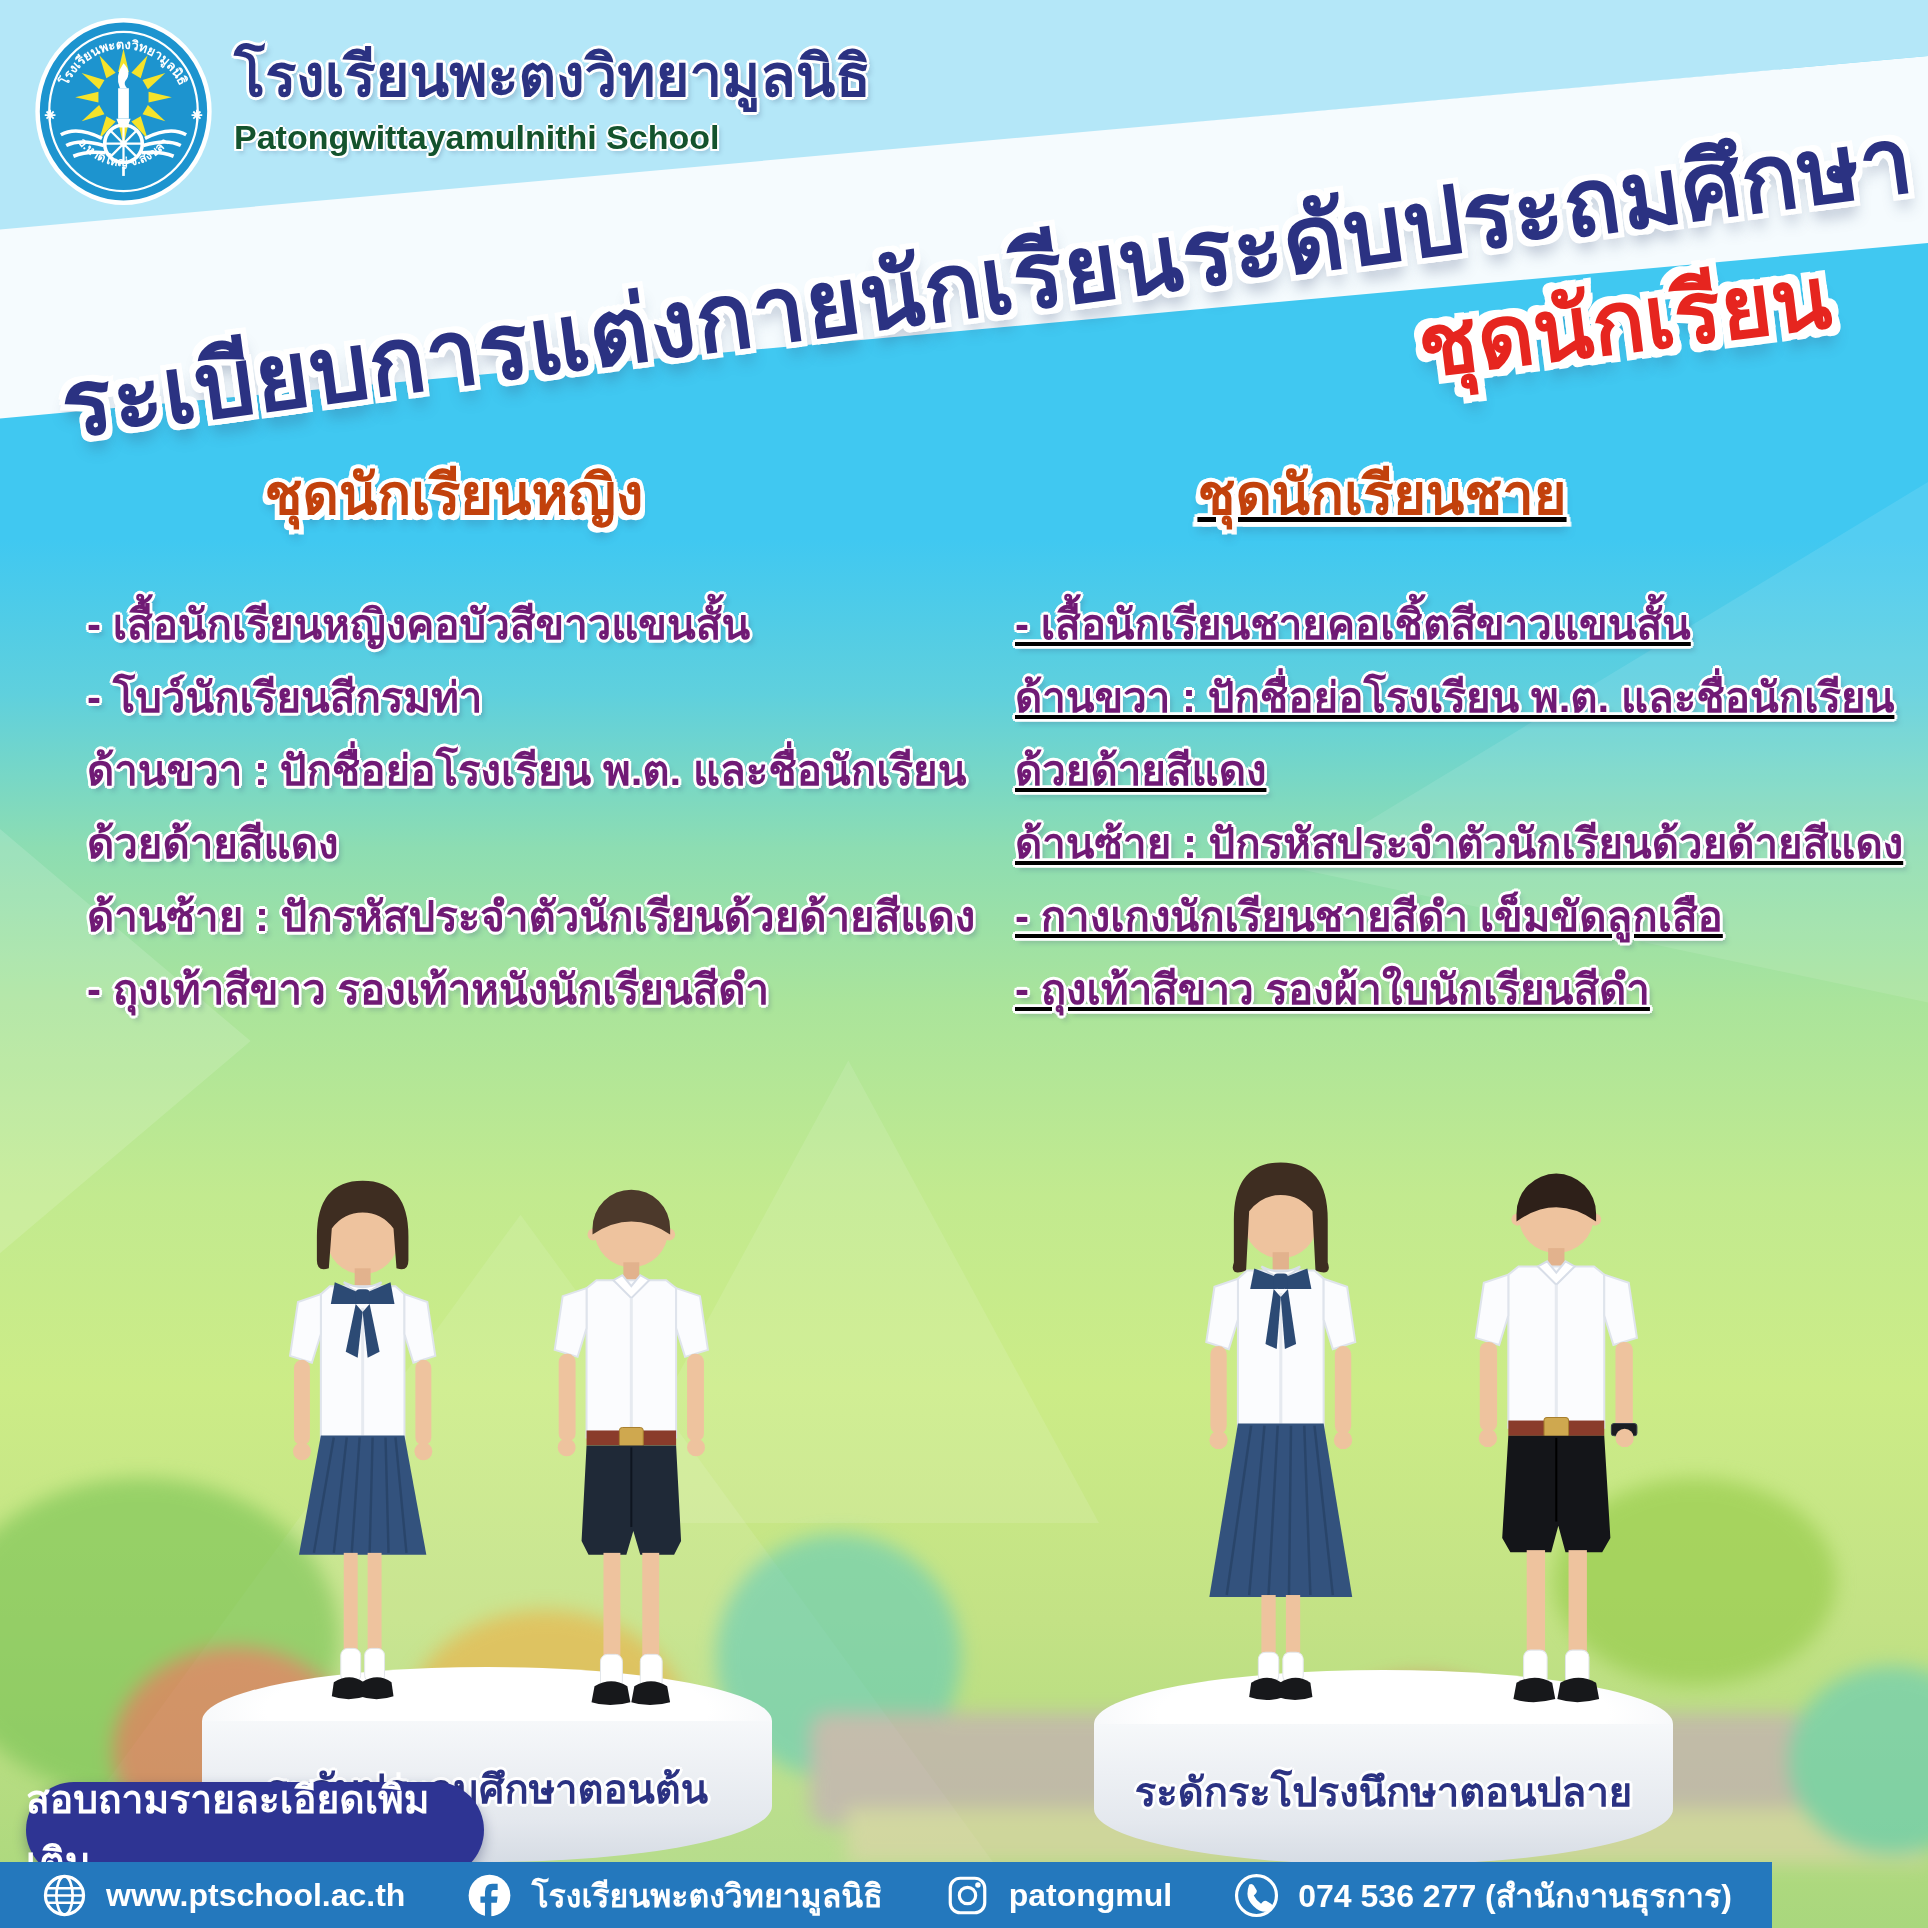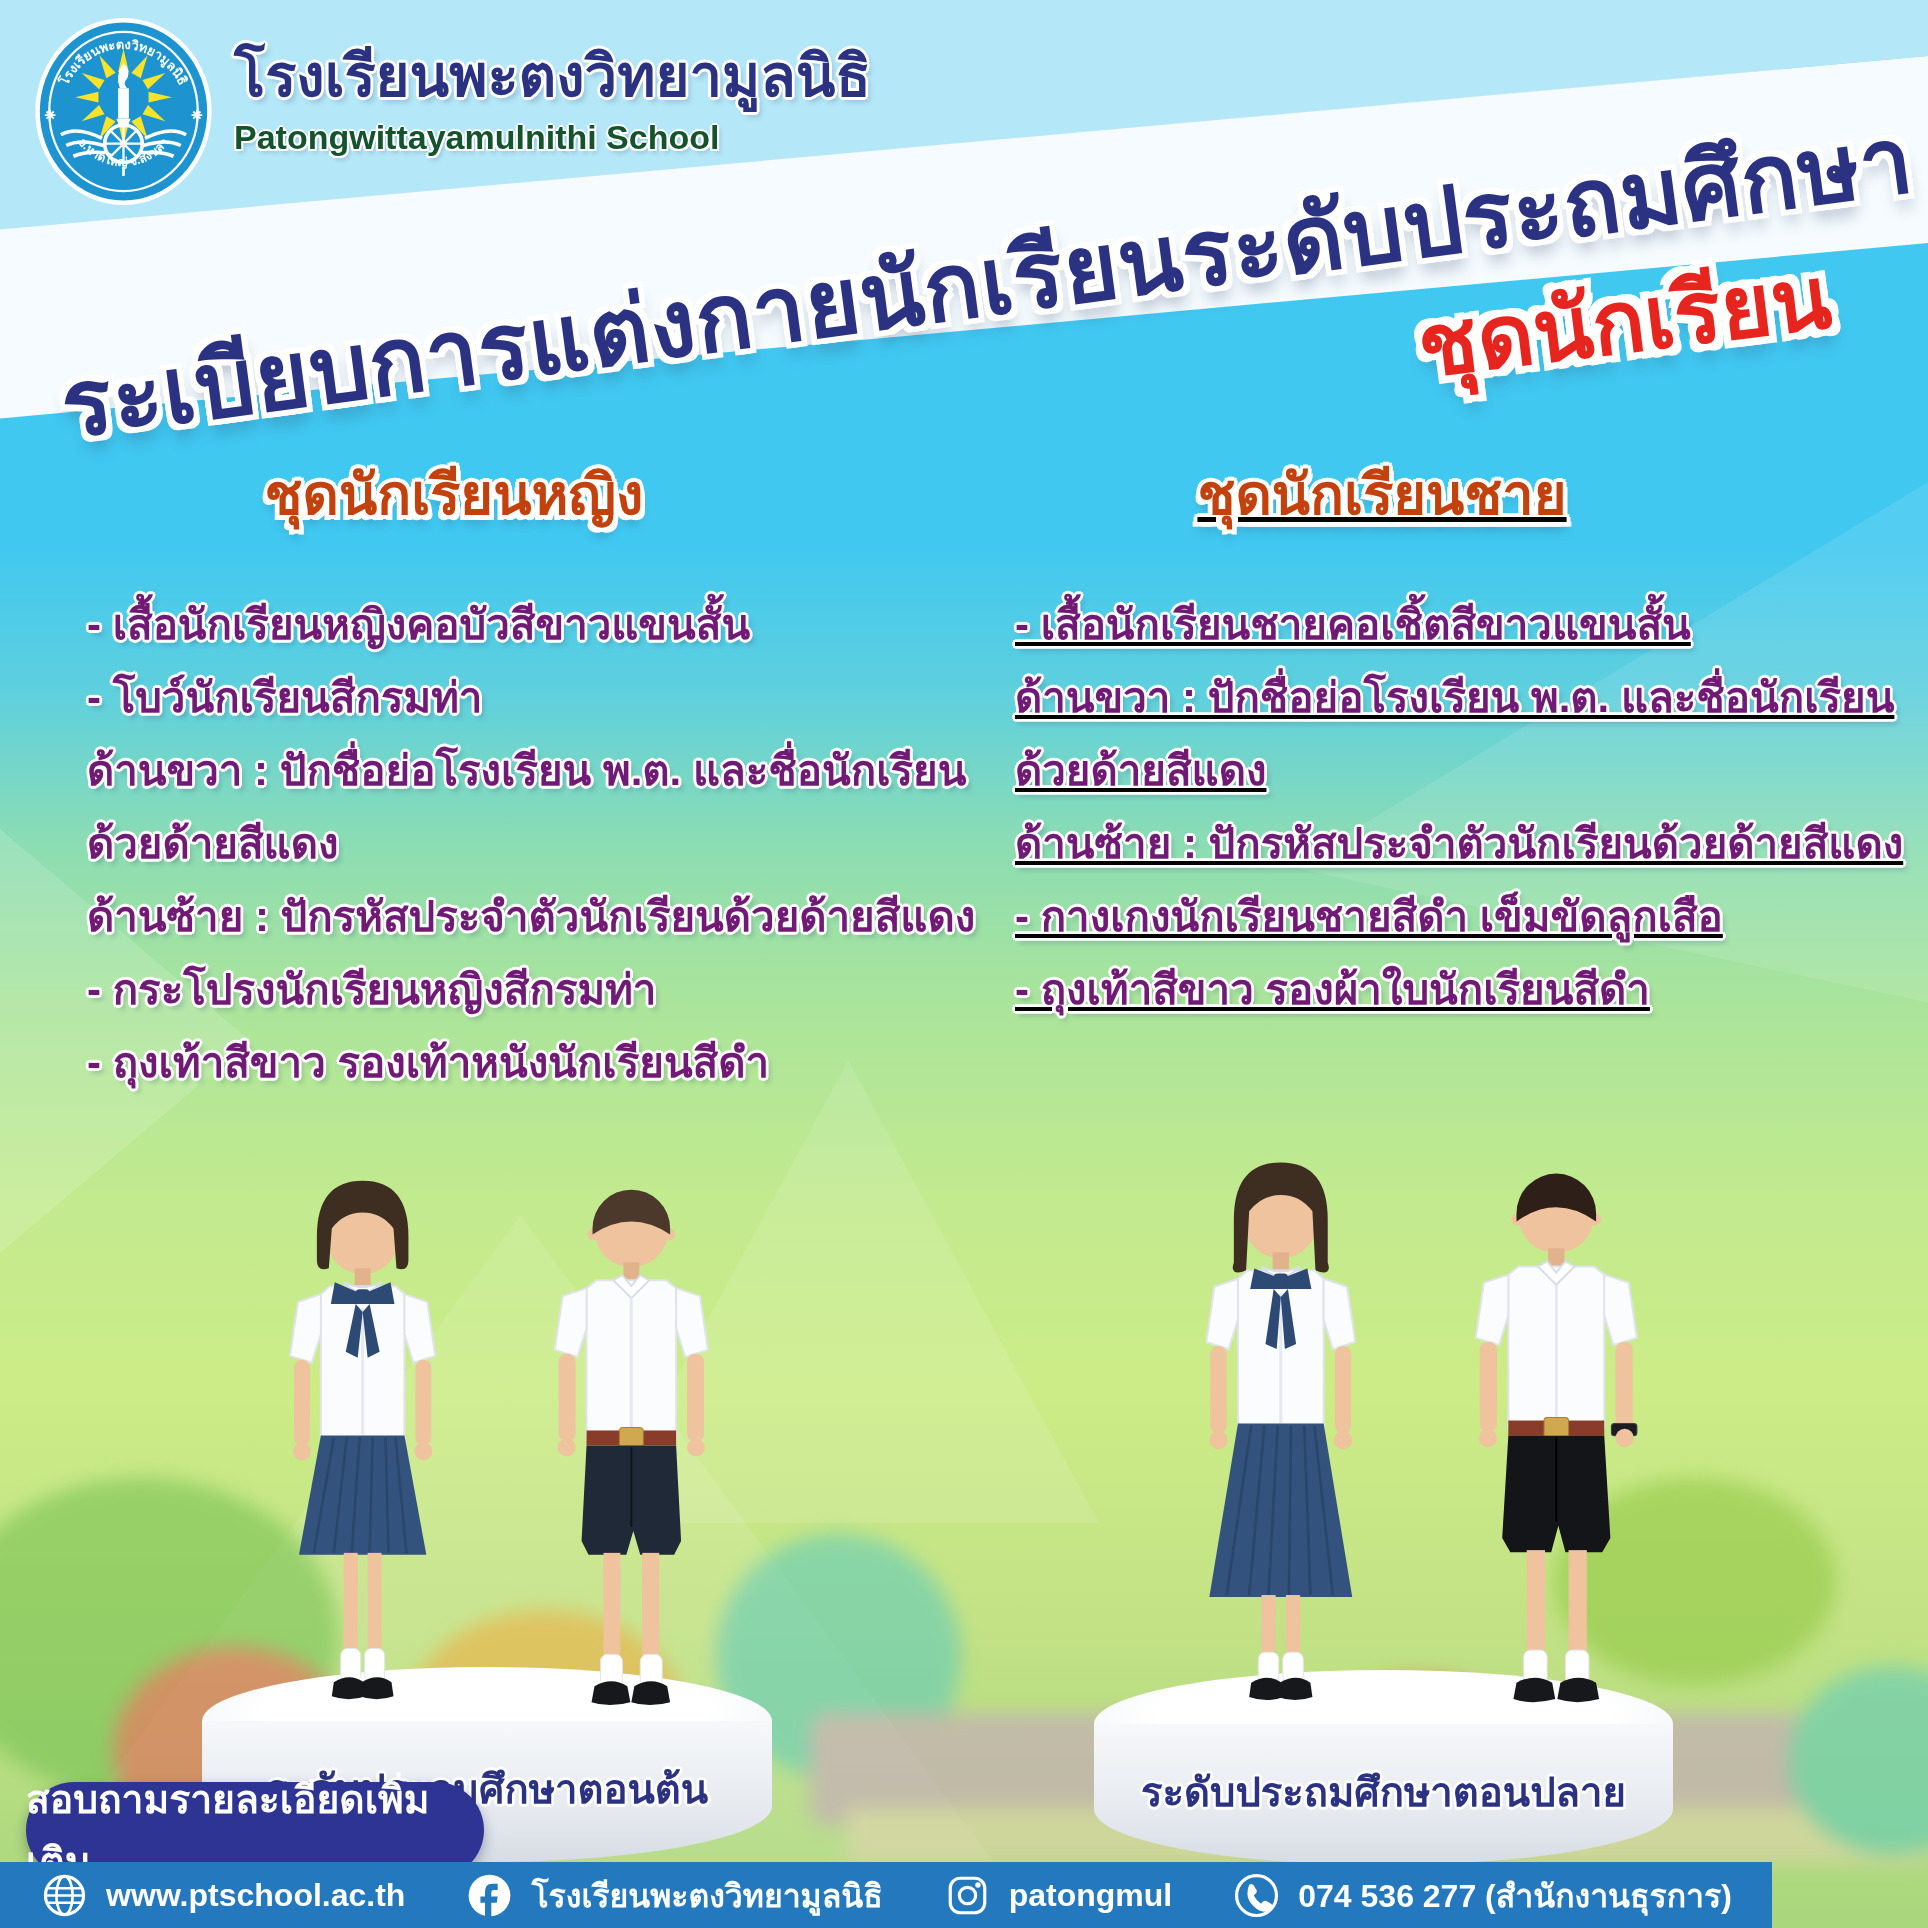--- a/index.html
+++ b/index.html
@@ -164,21 +164,20 @@
   <div class="title-main">ระเบียบการแต่งกายนักเรียนระดับประถมศึกษา</div>
   <div class="title-red">ชุดนักเรียน</div>
 
   <div class="col col-girls">
     <div class="col-heading">ชุดนักเรียนหญิง</div>
     <span class="rule-line">- เสื้อนักเรียนหญิงคอบัวสีขาวแขนสั้น</span>
     <span class="rule-line">- โบว์นักเรียนสีกรมท่า</span>
     <span class="rule-line">ด้านขวา : ปักชื่อย่อโรงเรียน พ.ต. และชื่อนักเรียน</span>
     <span class="rule-line">ด้วยด้ายสีแดง</span>
     <span class="rule-line">ด้านซ้าย : ปักรหัสประจำตัวนักเรียนด้วยด้ายสีแดง</span>
-    <span class="rule-line">- กระโปรงนักเรียนหญิงสีกรมท่า</span>
     <span class="rule-line">- ถุงเท้าสีขาว รองเท้าหนังนักเรียนสีดำ</span>
   </div>
 
   <div class="col col-boys">
     <div class="col-heading">ชุดนักเรียนชาย</div>
     <span class="rule-line">- เสื้อนักเรียนชายคอเชิ้ตสีขาวแขนสั้น</span>
     <span class="rule-line">ด้านขวา : ปักชื่อย่อโรงเรียน พ.ต. และชื่อนักเรียน</span>
     <span class="rule-line">ด้วยด้ายสีแดง</span>
     <span class="rule-line">ด้านซ้าย : ปักรหัสประจำตัวนักเรียนด้วยด้ายสีแดง</span>
     <span class="rule-line">- กางเกงนักเรียนชายสีดำ เข็มขัดลูกเสือ</span>
@@ -186,21 +185,21 @@
   </div>
 
   <div class="platform" style="left:202px;top:1667px;width:570px;height:198px;">
     <div class="pf-top"></div>
       <div class="pf-side"></div>
     <div class="pf-caption">ระดับประถมศึกษาตอนต้น</div>
   </div>
   <div class="platform" style="left:1094px;top:1670px;width:579px;height:198px;">
     <div class="pf-top"></div>
       <div class="pf-side"></div>
-    <div class="pf-caption">ระดับประถมศึกษาตอนปลาย</div>
+    <div class="pf-caption">ระดักระโปรงนึกษาตอนปลาย</div>
   </div>
 
   <svg class="figures" style="left:226px;top:1121px;" width="538" height="607" viewBox="0 0 540 610">
     <g transform="translate(12,16)">
       <circle cx="125" cy="102" r="36" fill="#eec39e"></circle>
       <path d="M79,100 Q79,44 125,44 Q171,44 171,100 L171,124 Q171,136 159,132 L156,92 Q144,76 125,76 Q106,76 94,92 L91,132 Q79,136 79,124 Z" fill="#3e2d21"></path>
       <rect x="117" y="132" width="16" height="18" fill="#e2b28d"></rect>
       <path d="M92,150 L158,150 L167,158 L167,304 L83,304 L83,158 Z" fill="#fbfcfe" stroke="#dfe4ec" stroke-width="2"></path>
       <path d="M83,158 L60,166 L52,220 L74,227 L83,198 Z" fill="#fbfcfe" stroke="#dfe4ec" stroke-width="2"></path>
       <path d="M167,158 L190,166 L198,220 L176,227 L167,198 Z" fill="#fbfcfe" stroke="#dfe4ec" stroke-width="2"></path>

